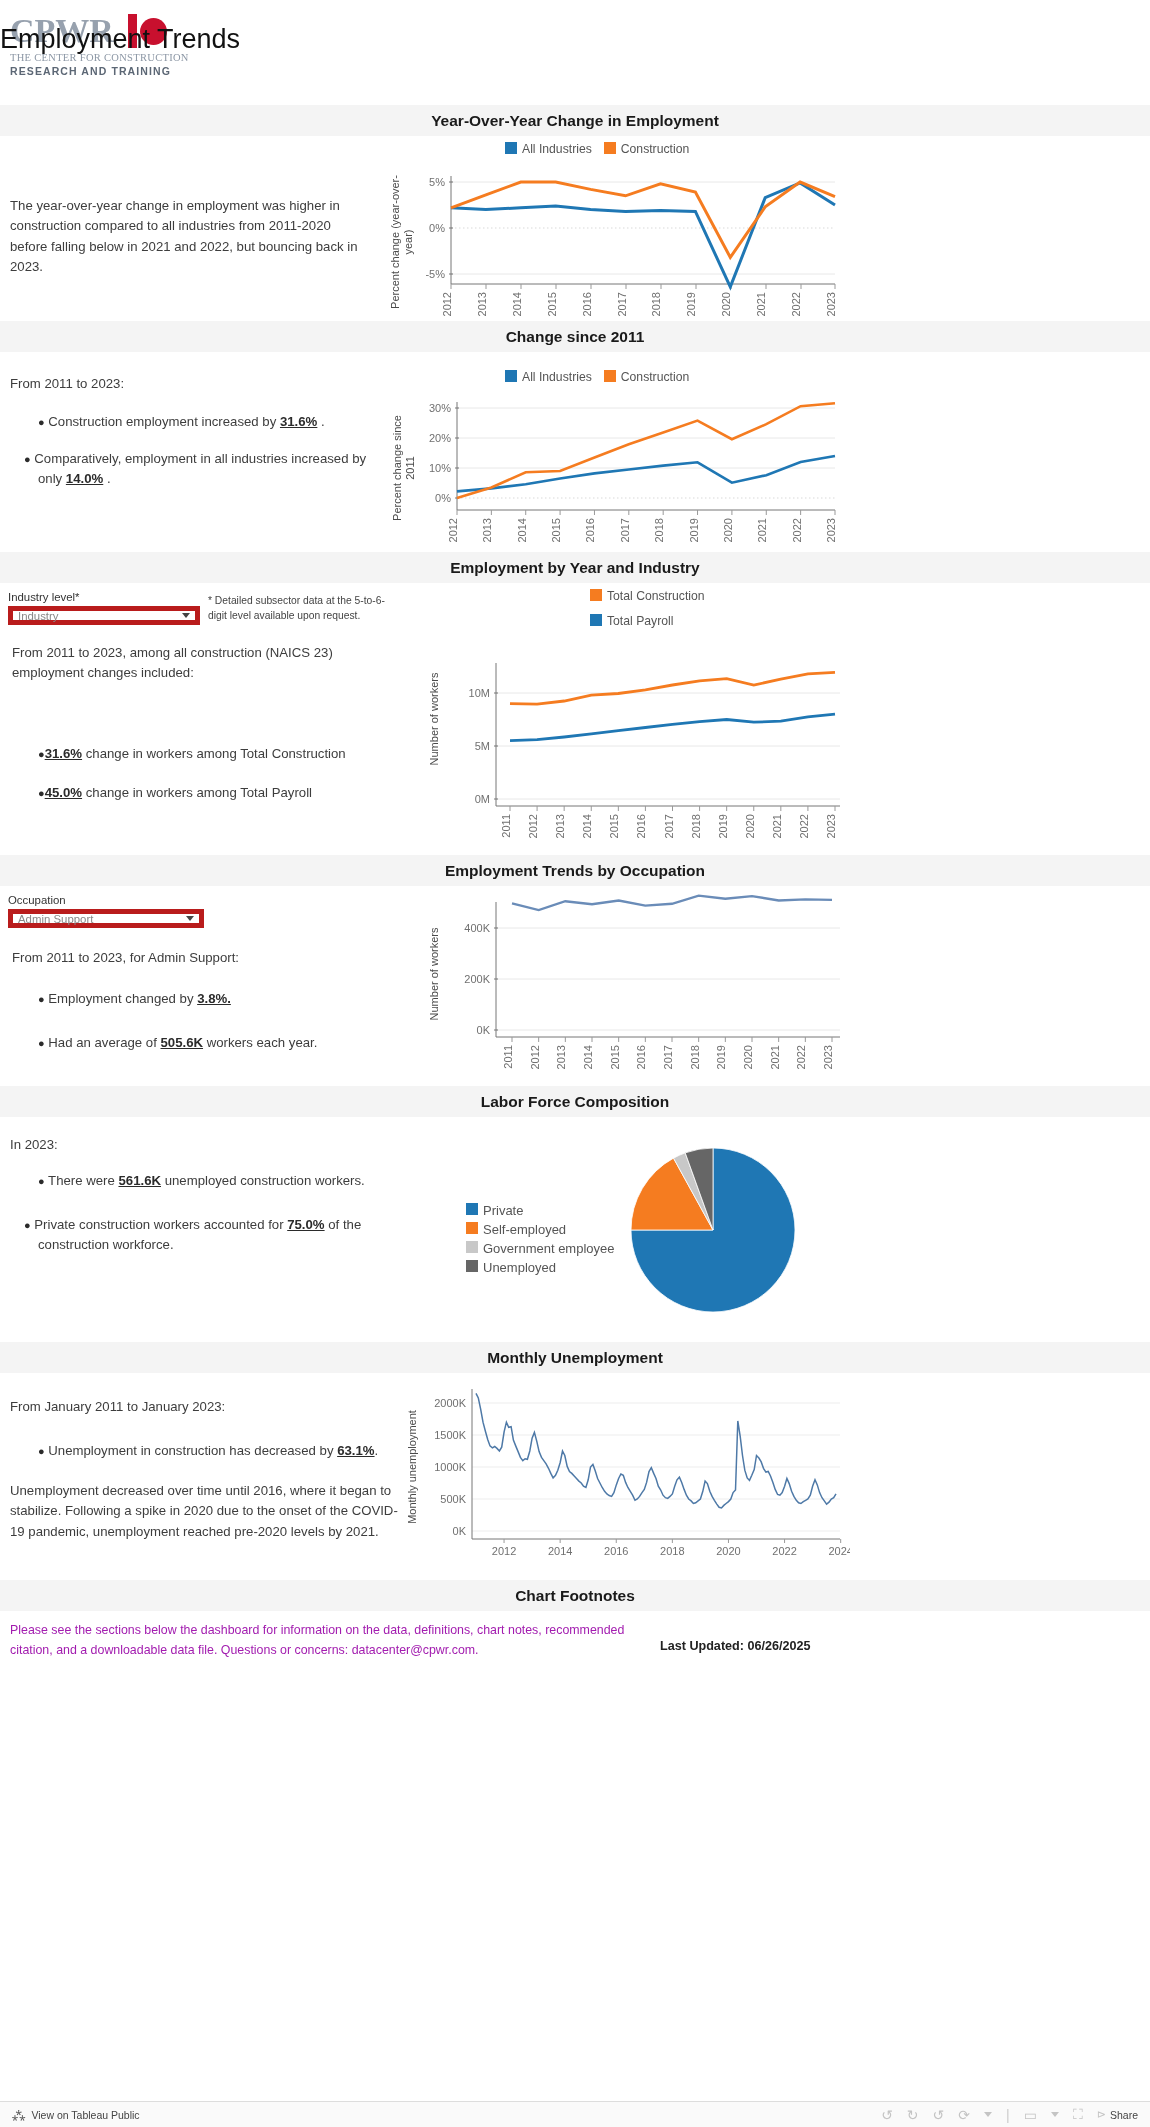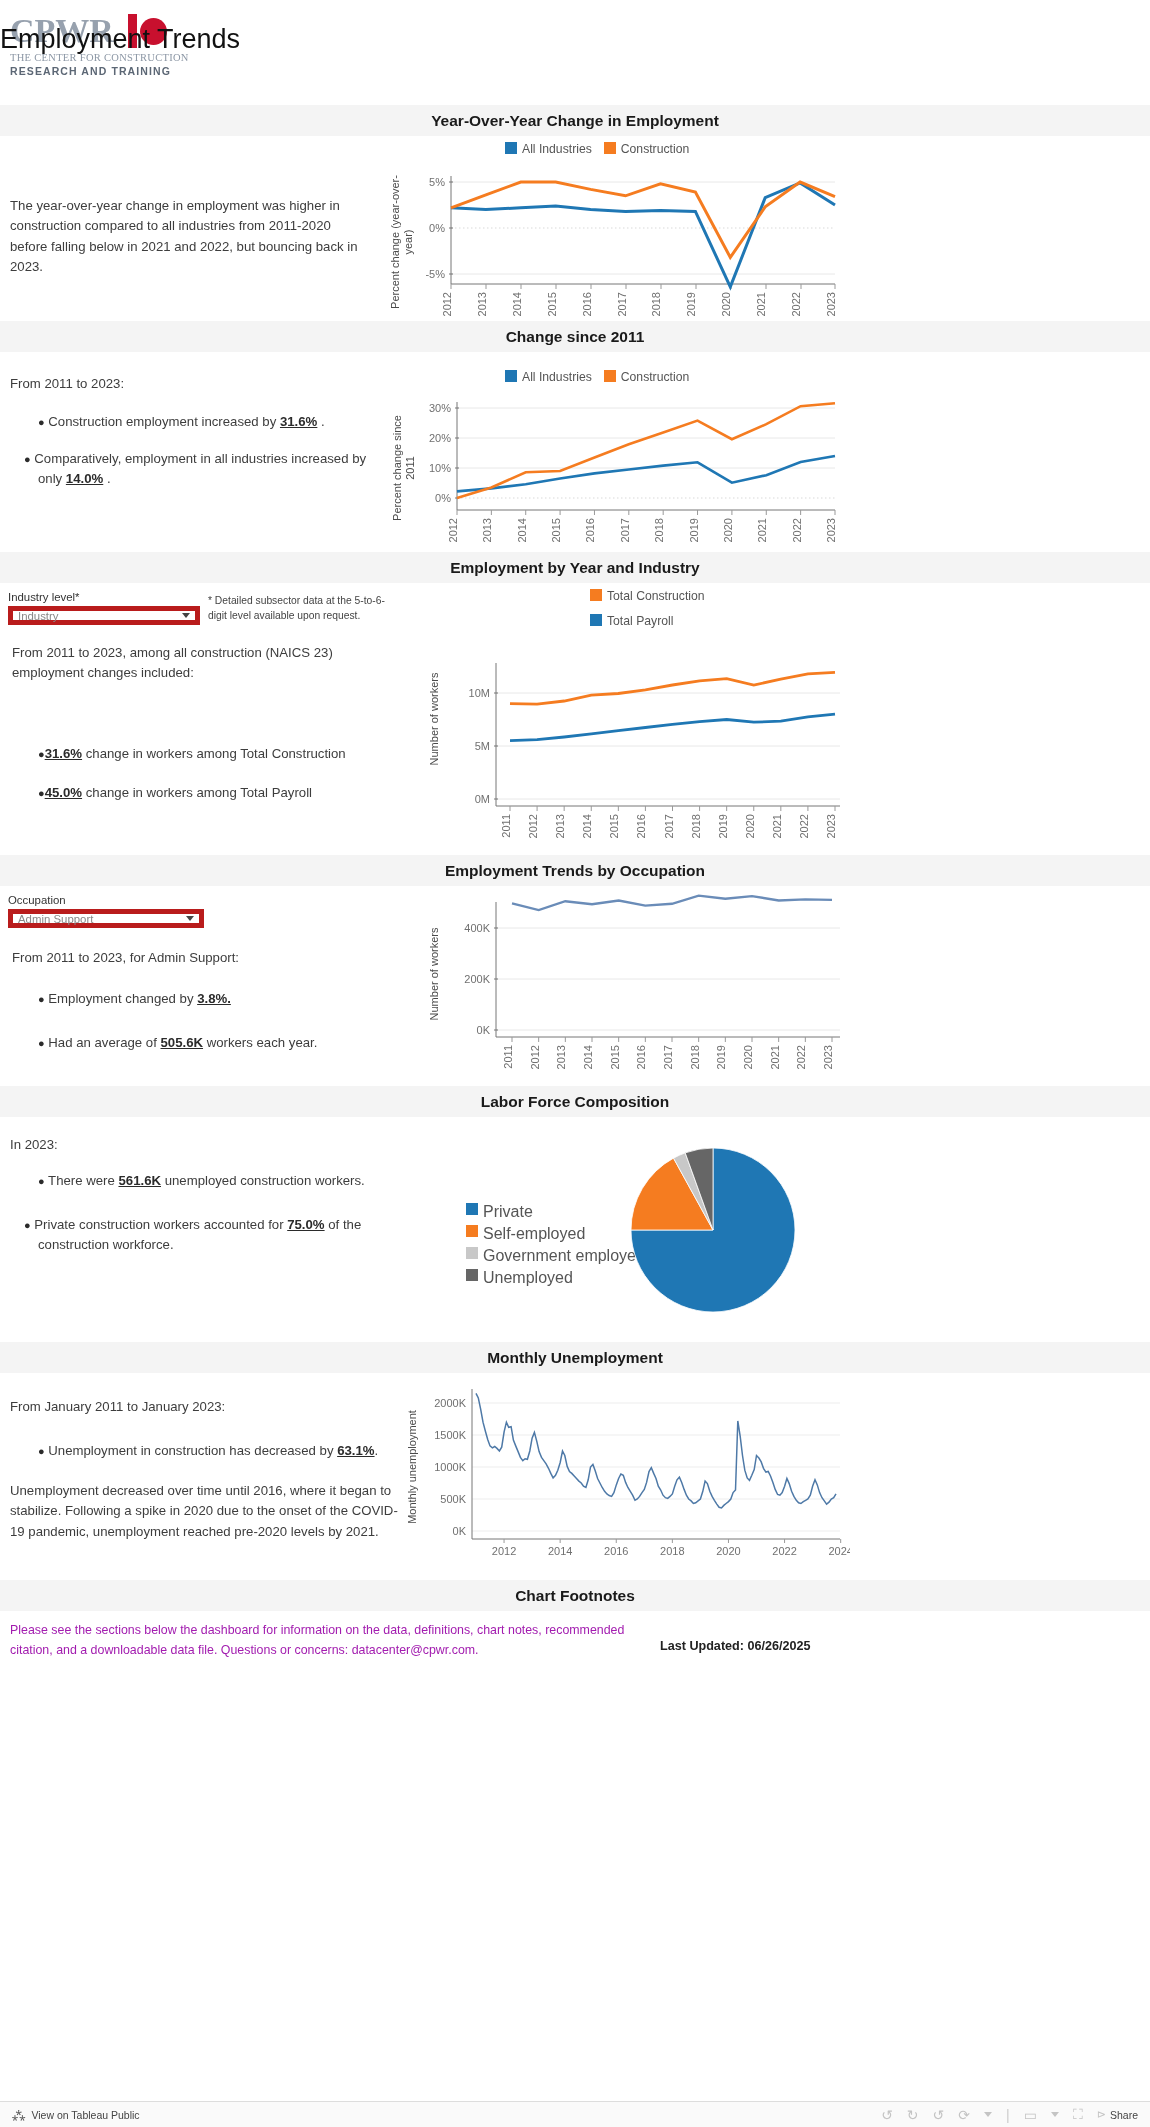--- a/index.html
+++ b/index.html
@@ -405,21 +405,21 @@
     <div class="narr bullet" style="position:absolute;left:38px;top:54px;width:350px;">
       <span class="dot">●</span>
       <span>There were </span><span class="u">561.6K</span><span> unemployed construction workers.</span>
     </div>
     <div class="narr bullet" style="position:absolute;left:24px;top:98px;width:375px;padding-left:14px;text-indent:-14px;">
       <span class="dot">●</span>
       <span>Private construction workers accounted for </span><span class="u">75.0%</span><span> of the construction workforce.</span>
     </div>
 
     <div style="position:absolute;left:466px;top:86px;">
-      <div class="legend" style="flex-direction:column;align-items:flex-start;gap:4px;font-size:16px;">
+      <div class="legend" style="flex-direction:column;align-items:flex-start;gap:4px;font-size:13px;">
         <span class="legend-item">
           <span class="swatch" style="background:#1f77b4"></span>
           <span>Private</span>
         </span>
         <span class="legend-item">
           <span class="swatch" style="background:#f57c20"></span>
           <span>Self-employed</span>
         </span>
         <span class="legend-item">
           <span class="swatch" style="background:#c8c8c8"></span>

